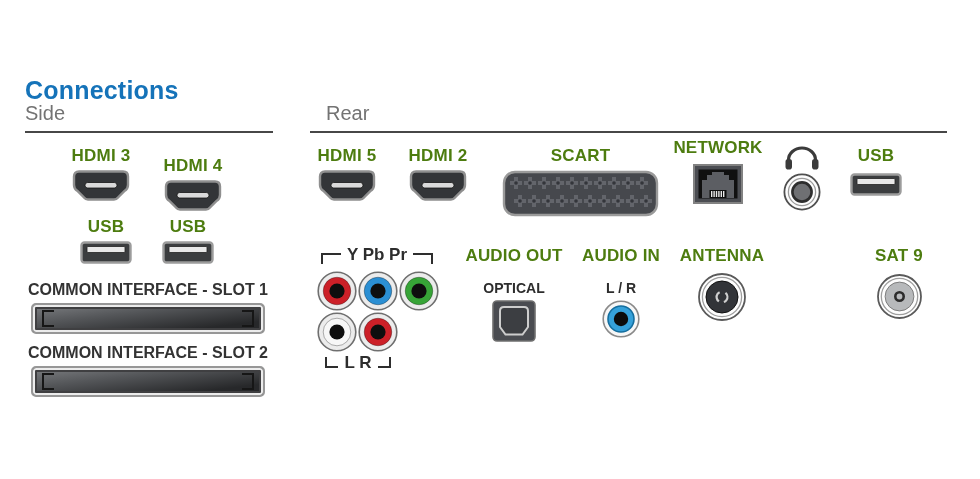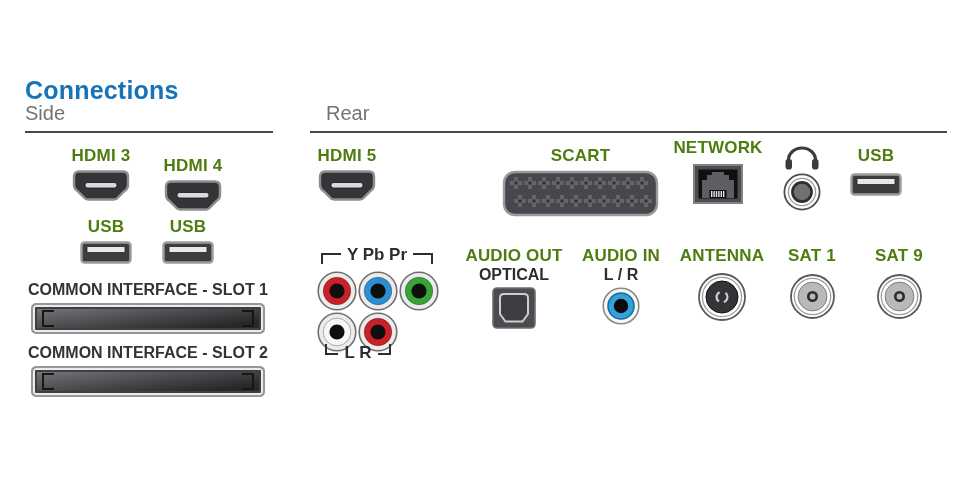--- a/index.html
+++ b/index.html
@@ -12,35 +12,35 @@
   .sec-head.side{left:25px;top:102px;}
   .sec-head.rear{left:326px;top:102px;}
   .rule{position:absolute;top:131px;height:2px;background:#474747;}
   .rule.side{left:25px;width:248px;}
   .rule.rear{left:310px;width:637px;}
 
   .pg{position:absolute;display:flex;flex-direction:column;align-items:center;}
   .pg > svg{margin-top:4px;flex:none;}
   .plabel{font-size:17px;font-weight:600;color:#4d7c0f;line-height:20px;
           letter-spacing:.2px;white-space:nowrap;}
-  .psub{font-size:16px;font-weight:600;color:#2d2d2d;line-height:16px;margin-top:1px;}
+  .psub{font-size:14px;font-weight:600;color:#2d2d2d;line-height:16px;margin-top:14px;}
 
   .ci-label{font-size:16px;font-weight:600;color:#333;line-height:18px;white-space:nowrap;}
   .ci-slot{position:relative;width:230px;height:27px;margin-top:4px;
            border:2px solid #979797;border-radius:5px;
            background:linear-gradient(to bottom right,#7d7f82 0%,#55575a 35%,#27282a 80%);
            box-shadow:inset 0 0 0 2px #ececec, inset 0 0 0 4px #3f3f41;}
   .ci-tab{position:absolute;top:5px;bottom:5px;width:10px;border:2.5px solid #161616;}
   .ci-tab.l{left:9px;border-right:none;}
   .ci-tab.r{right:9px;border-left:none;}
 
   .comp{position:absolute;left:315px;top:246px;width:126px;height:132px;}
   .cbrow{position:absolute;display:flex;}
   .cbrow.top{left:6px;top:0;width:112px;align-items:flex-start;}
-  .cbrow.bottom{left:10px;top:98px;width:66px;}
+  .cbrow.bottom{left:10px;top:108px;width:66px;align-items:flex-end;}
   .ctext{font-size:17px;font-weight:600;color:#2d2d2d;line-height:18px;padding:0 6px;white-space:nowrap;}
   .bk{flex:1;height:9px;}
   .bk.tl{border-left:2.6px solid #2e2e2e;border-top:2.6px solid #2e2e2e;margin-top:7px;}
   .bk.tr{border-right:2.6px solid #2e2e2e;border-top:2.6px solid #2e2e2e;margin-top:7px;}
   .bk.bl{border-left:2.6px solid #2e2e2e;border-bottom:2.6px solid #2e2e2e;margin-bottom:4px;}
   .bk.br{border-right:2.6px solid #2e2e2e;border-bottom:2.6px solid #2e2e2e;margin-bottom:4px;}
   .rca{position:absolute;width:40px;height:40px;}
 </style>
 </head>
 <body>
@@ -110,20 +110,26 @@
   <div class="pg" style="left:28px;top:344px;width:240px">
     <span class="ci-label">COMMON INTERFACE - SLOT 2</span>
     <div class="ci-slot">
       <span class="ci-tab l"></span>
       <span class="ci-tab r"></span>
     </div>
   </div>
 
   <div class="pg" style="left:304px;top:146px;width:86px">
     <span class="plabel">HDMI 5</span>
+    <svg width="58" height="32">
+        <use href="#sym-hdmi"></use>
+      </svg>
+  </div>
+  <div class="pg" style="left:395px;top:146px;width:86px">
+    <span class="plabel">HDMI 2</span>
     <svg width="58" height="32">
         <use href="#sym-hdmi"></use>
       </svg>
   </div>
 
   <div class="pg" style="left:502px;top:146px;width:157px">
     <span class="plabel">SCART</span>
     <svg width="157" height="47">
       <rect x="2" y="2" width="153" height="43" rx="11" fill="#46484d" stroke="#9a9a9a" stroke-width="2.4"></rect>
       <use href="#scpin" x="8" y="7"></use>
@@ -235,29 +241,20 @@
   <div class="pg" style="left:667px;top:246px;width:110px">
     <span class="plabel">ANTENNA</span>
     <svg width="48" height="48" style="margin-top:7px">
       <circle cx="24" cy="24" r="23" fill="#ffffff" stroke="#5a5a5a" stroke-width="1.8"></circle>
       <circle cx="24" cy="24" r="19.6" fill="#fdfdfd" stroke="#9e9e9e" stroke-width="1.3"></circle>
       <circle cx="24" cy="24" r="16" fill="#323438" stroke="#101010" stroke-width="1"></circle>
       <circle cx="24" cy="24" r="5.4" fill="none" stroke="#cfcfcf" stroke-width="2.2" stroke-dasharray="11 6" transform="rotate(125 24 24)"></circle>
     </svg>
   </div>
 
-  <div class="pg" style="left:777px;top:246px;width:70px">
-    <span class="plabel">SAT 1</span>
-    <svg width="45" height="45" style="margin-top:8px">
-      <circle cx="22.5" cy="22.5" r="21.5" fill="#ffffff" stroke="#5a5a5a" stroke-width="1.8"></circle>
-      <circle cx="22.5" cy="22.5" r="18.2" fill="#fdfdfd" stroke="#9e9e9e" stroke-width="1.3"></circle>
-      <circle cx="22.5" cy="22.5" r="14.4" fill="#b7b9bb" stroke="#7e7e7e" stroke-width="1"></circle>
-      <circle cx="22.5" cy="22.5" r="4.2" fill="#b7b9bb" stroke="#2c2c2c" stroke-width="2.6"></circle>
-    </svg>
-  </div>
 
   <div class="pg" style="left:864px;top:246px;width:70px">
     <span class="plabel">SAT 9</span>
     <svg width="45" height="45" style="margin-top:8px">
       <circle cx="22.5" cy="22.5" r="21.5" fill="#ffffff" stroke="#5a5a5a" stroke-width="1.8"></circle>
       <circle cx="22.5" cy="22.5" r="18.2" fill="#fdfdfd" stroke="#9e9e9e" stroke-width="1.3"></circle>
       <circle cx="22.5" cy="22.5" r="14.4" fill="#b7b9bb" stroke="#7e7e7e" stroke-width="1"></circle>
       <circle cx="22.5" cy="22.5" r="4.2" fill="#b7b9bb" stroke="#2c2c2c" stroke-width="2.6"></circle>
     </svg>
   </div>

